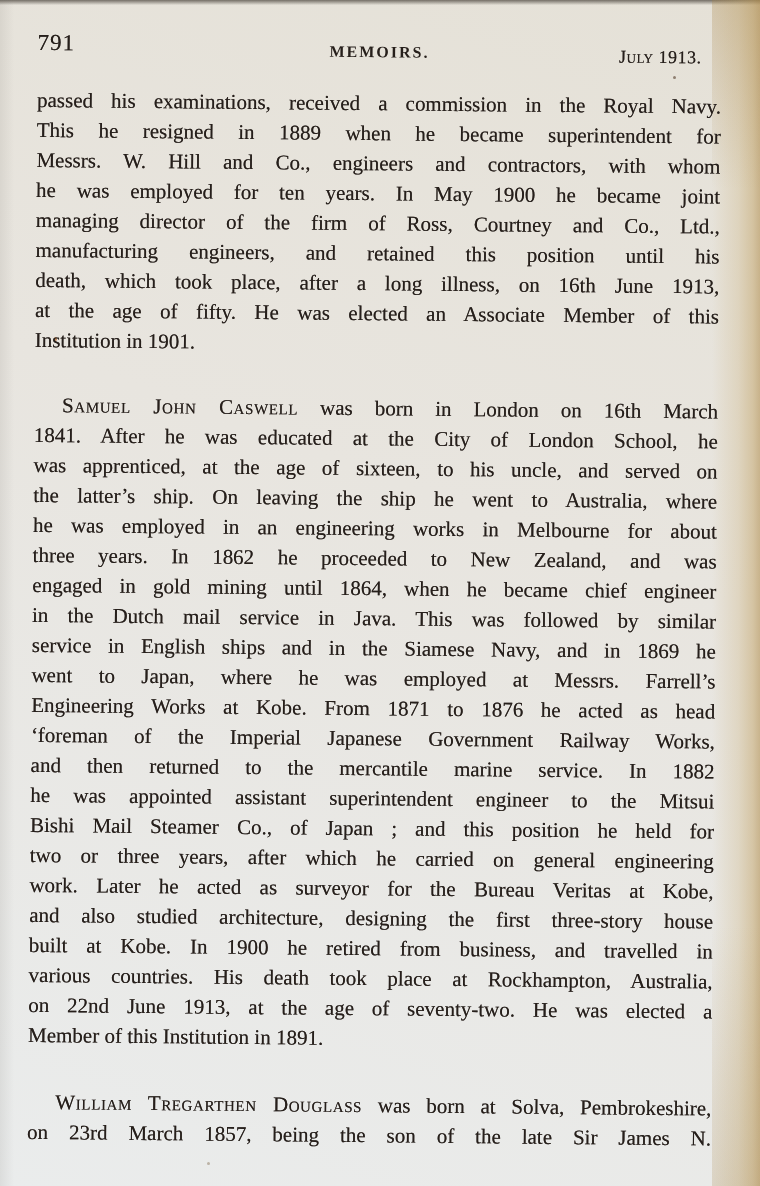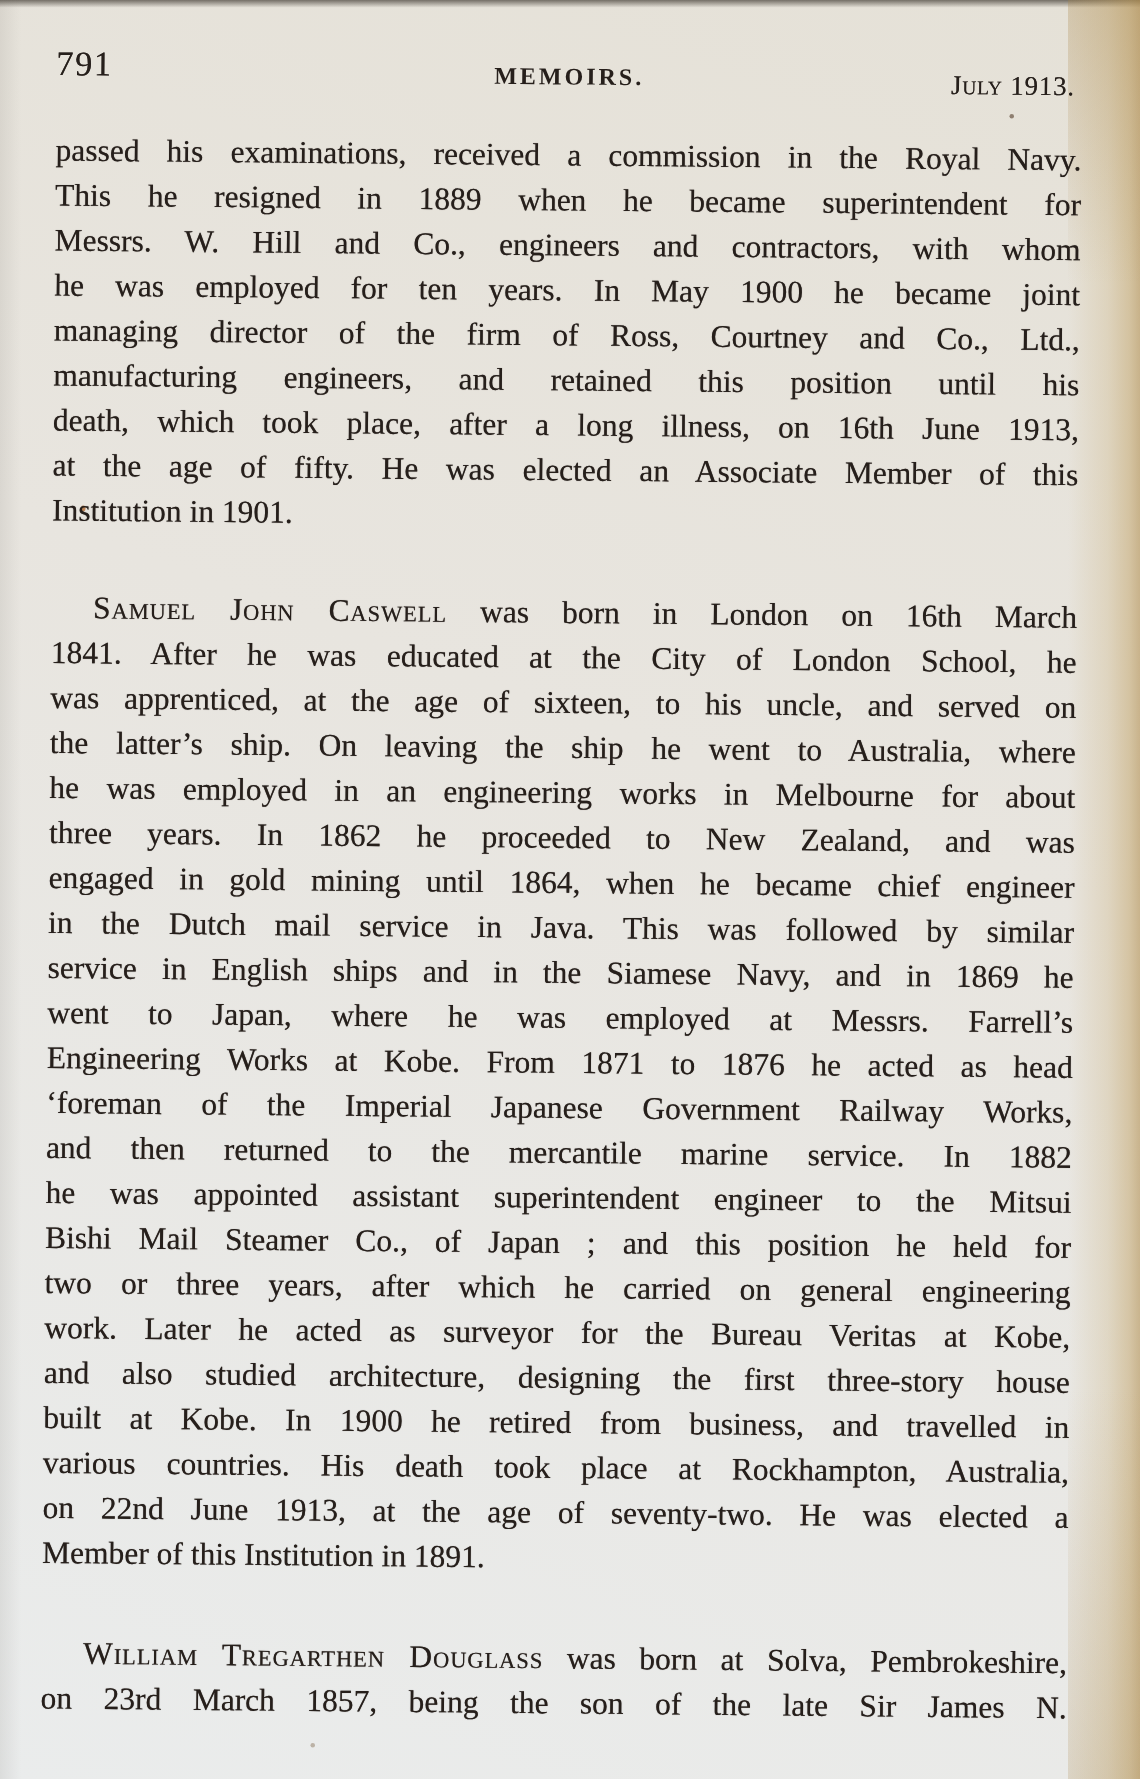--- a/index.html
+++ b/index.html
@@ -52,21 +52,21 @@
     position: absolute; left: 0; top: 30px;
     font-size: 23px; letter-spacing: 1px;
     text-shadow: 0 0 0.4px rgba(38,31,27,0.8);
   }
   .running-title {
     position: absolute; left: 0; right: 0; top: 40px;
     text-align: center;
     font-size: 16px; font-weight: bold; letter-spacing: 2px;
   }
   .header-date {
-    position: absolute; right: 5px; top: 41px;
+    position: absolute; right: 20px; top: 41px;
     font-size: 18px;
     font-variant: small-caps;
     letter-spacing: 0.5px;
     text-shadow: 0 0 0.4px rgba(38,31,27,0.8);
   }
   .body-text {
     position: absolute; left: 0; right: 0; top: 85px;
     font-size: 21px;
     text-shadow: 0 0 0.45px rgba(38,31,27,0.75);
   }

